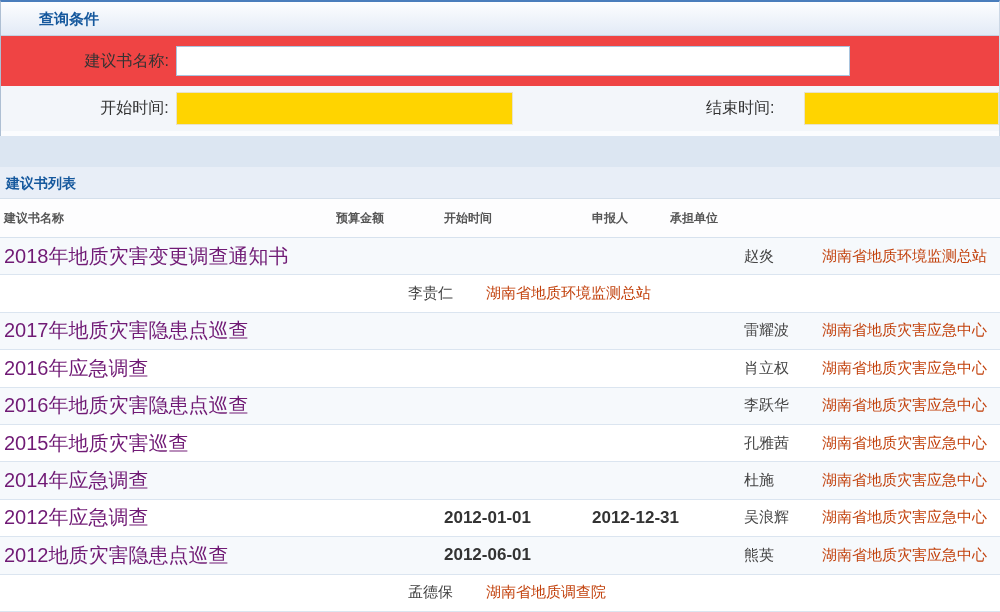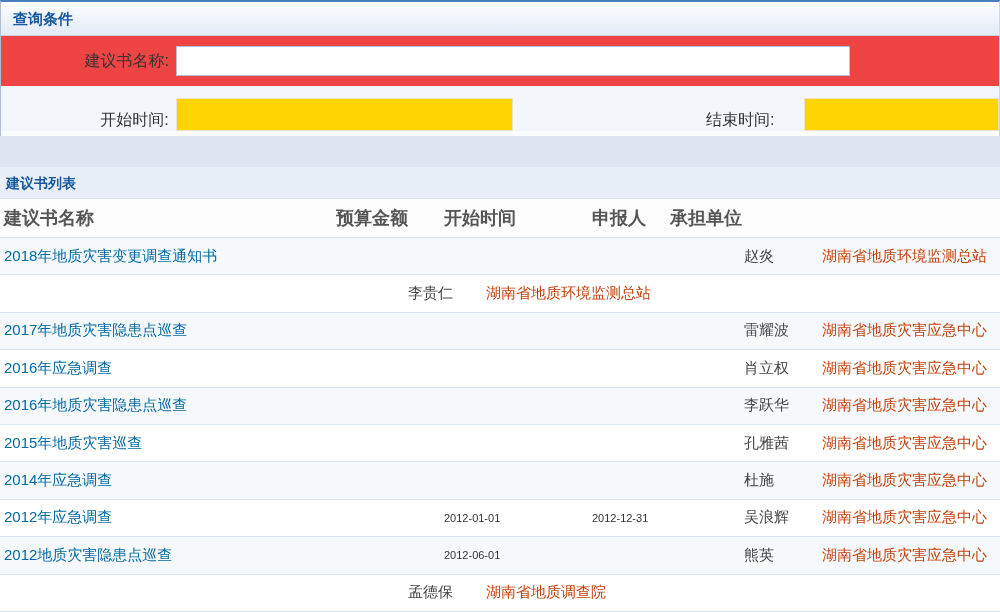--- a/index.html
+++ b/index.html
@@ -10,27 +10,27 @@
     -webkit-font-smoothing:antialiased;
   }
   
   .query-panel{
     box-sizing:border-box;width:1000px;height:136px;
     border-top:2px solid #4a7ebc;
     border-left:1px solid #aebfd3;border-right:1px solid #ccd8e6;
     background:#fff;
   }
   .panel-header{
-    height:33px;line-height:33px;padding-left:12px;
+    height:33px;line-height:33px;padding-left:38px;
     background:linear-gradient(#fdfeff,#e2eaf6);
     border-bottom:1px solid #c3d1e2;
     color:#15589d;font-weight:bold;font-size:15px;
   }
   .form-row1{height:50px;display:flex;align-items:center;background:#ef4444}
-  .form-row2{height:45px;display:flex;align-items:flex-end;background:#f3f6fa}
+  .form-row2{height:45px;display:flex;align-items:center;background:#f3f6fa}
   .form-strip{height:5px;background:#fbfcfe}
   .form-label{box-sizing:border-box;width:168px;text-align:right;font-size:16px;color:#333;white-space:nowrap}
   .label-end{width:262px}
   .text-input{
     box-sizing:border-box;margin-left:7px;width:674px;height:30px;
     border:1px solid #a9c4de;background:#fff;outline:none;
     font-size:14px;padding:0 5px;font-family:inherit;
   }
   .date-input{
     box-sizing:border-box;height:33px;border:1px solid #e9e2c8;
@@ -44,33 +44,33 @@
     height:32px;line-height:32px;padding-left:6px;box-sizing:border-box;
     background:#e8eef7;border-bottom:1px solid #d4dfeb;
     color:#15589d;font-weight:bold;font-size:14px;
   }
   
   .table{background:#fff}
   .trow{display:flex;align-items:center;height:37.4px;box-sizing:border-box;border-bottom:1px solid #dbe5f0}
   .thead{
     height:39px;background:#fdfdfe;border-bottom:1px solid #d7e2ee;
     font-family:"Liberation Serif","DejaVu Serif",serif;
-    font-weight:bold;color:#555;font-size:18px;
+    font-weight:bold;color:#555;font-size:12px;
   }
   .trow.stripe{background:#f6f9fc}
   .cell{box-sizing:border-box;white-space:nowrap;overflow:hidden}
   .c0{width:336px;padding-left:4px}
   .c1{width:108px}
   .c2{width:148px}
   .c3{width:152px}
   .c4{width:78px}
   .c5{flex:1}
-  .cell-name{font-size:15px;color:#0369a1}
+  .cell-name{font-size:20px;color:#701a75}
   .cell-budget{font-size:15px;color:#444}
-  .cell-date{font-size:11px;font-weight:normal;color:#333}
+  .cell-date{font-size:17px;font-weight:bold;color:#333}
   .cell-person{font-size:15px;color:#444}
   .cell-unit{font-size:15px;color:#c2410c}
 </style>
 </head>
 <body>
 
 <div class="query-panel">
   <div class="panel-header">查询条件</div>
   <div class="form-row1">
     <span class="form-label">建议书名称:</span>

